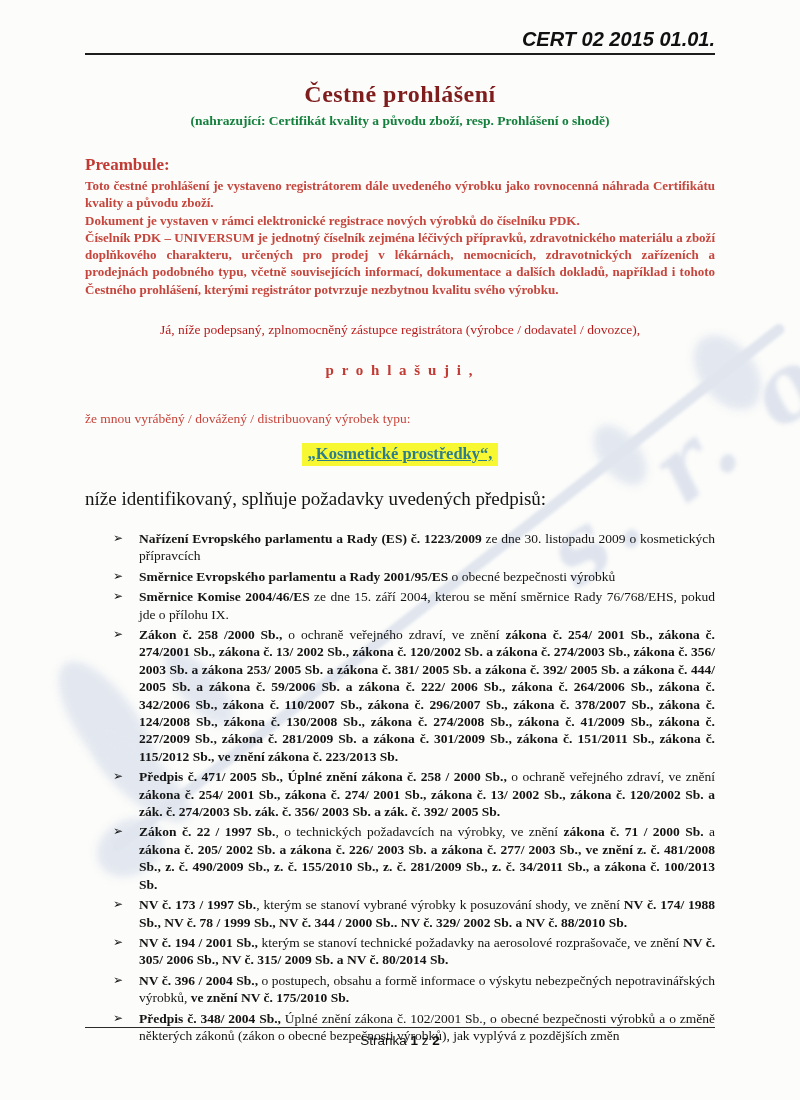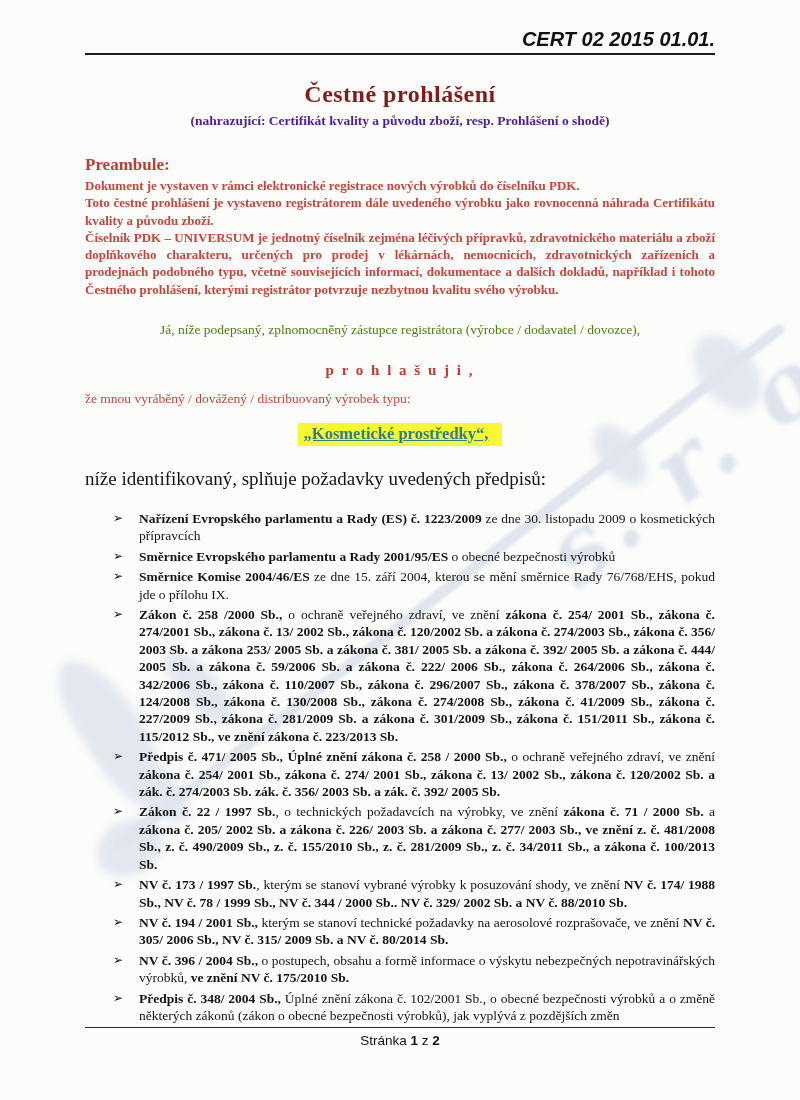--- a/index.html
+++ b/index.html
@@ -45,51 +45,51 @@
   }
   .header-rule{border:0;border-top:2px solid #1d1d1d;margin:2px 0 0 0;}
 
   
   .title{
     text-align:center;margin-top:26px;
     color:#7f1d1d;font-weight:bold;font-size:24px;letter-spacing:0.5px;
   }
   .subtitle{
     text-align:center;margin-top:5px;
-    color:#4c1d95;font-weight:bold;font-size:13.5px;
+    color:#15803d;font-weight:bold;font-size:13.5px;
   }
 
   
   .preamble-heading{
     margin-top:26px;color:#c13a33;font-weight:bold;font-size:17px;
   }
   .preamble-body{margin-top:2px;}
   .preamble-body p{
     margin:0;color:#c6453c;font-weight:bold;font-size:13px;
     line-height:1.33;text-align:justify;
   }
 
   
   .declarant{
     text-align:center;margin-top:24px;
-    color:#4d7c0f;font-size:13.5px;
+    color:#b91c1c;font-size:13.5px;
   }
   .verb{
     text-align:center;margin-top:24px;
     color:#c13a33;font-weight:bold;font-size:15px;letter-spacing:2px;
   }
   .product-line{
-    margin-top:12px;color:#c6453c;font-size:13.5px;
+    margin-top:32px;color:#c6453c;font-size:13.5px;
   }
   .product-type-wrap{text-align:center;margin-top:16px;}
   .product-type{
     display:inline-block;background:#f8f832;
     color:#2e7d8a;font-weight:bold;font-size:16.5px;
     text-decoration:underline;text-decoration-color:#2e7d8a;
-    padding:1px 14px 2px 6px;
+    padding:1px 6px 2px 6px;
   }
   .compliance{margin-top:22px;color:#141414;font-size:19px;}
 
   
   .reg-list{margin-top:20px;margin-left:28px;}
   .reg-item{
     position:relative;padding-left:26px;margin-bottom:3px;
     font-size:13.5px;line-height:1.29;text-align:justify;color:#141414;
   }
   .reg-item .bullet{
@@ -124,22 +124,22 @@
 <div class="page">
 
   <div class="doc-code">CERT 02 2015 01.01.</div>
   <hr class="header-rule">
 
   <div class="title">Čestné prohlášení</div>
   <div class="subtitle">(nahrazující: Certifikát kvality a původu zboží, resp. Prohlášení o shodě)</div>
 
   <div class="preamble-heading">Preambule:</div>
   <div class="preamble-body">
+      <p>Toto čestné prohlášení je vystaveno registrátorem dále uvedeného výrobku jako rovnocenná náhrada Certifikátu kvality a původu zboží.</p>
       <p>Dokument je vystaven v rámci elektronické registrace nových výrobků do číselníku PDK.</p>
-      <p>Toto čestné prohlášení je vystaveno registrátorem dále uvedeného výrobku jako rovnocenná náhrada Certifikátu kvality a původu zboží.</p>
       <p>Číselník PDK – UNIVERSUM je jednotný číselník zejména léčivých přípravků, zdravotnického materiálu a zboží doplňkového charakteru, určených pro prodej v lékárnách, nemocnicích, zdravotnických zařízeních a prodejnách podobného typu, včetně souvisejících informací, dokumentace a dalších dokladů, například i tohoto Čestného prohlášení, kterými registrátor potvrzuje nezbytnou kvalitu svého výrobku.</p>
     </div>
 
   <div class="declarant">Já, níže podepsaný, zplnomocněný zástupce registrátora (výrobce / dodavatel / dovozce),</div>
   <div class="verb">p r o h l a š u j i ,</div>
   <div class="product-line">že mnou vyráběný / dovážený  / distribuovaný výrobek typu:</div>
 
   <div class="product-type-wrap">
     <span class="product-type">„Kosmetické prostředky“,</span>
   </div>

